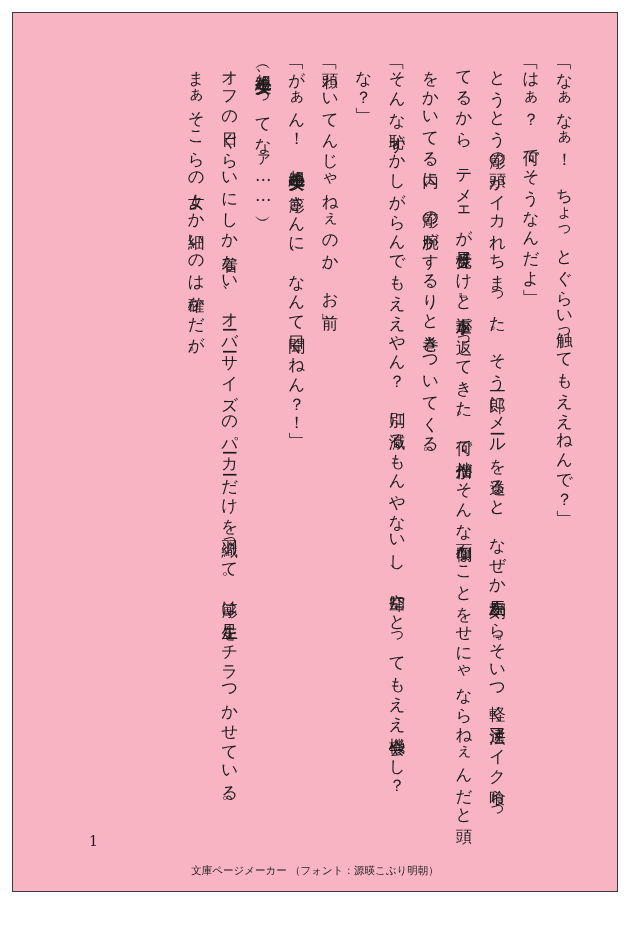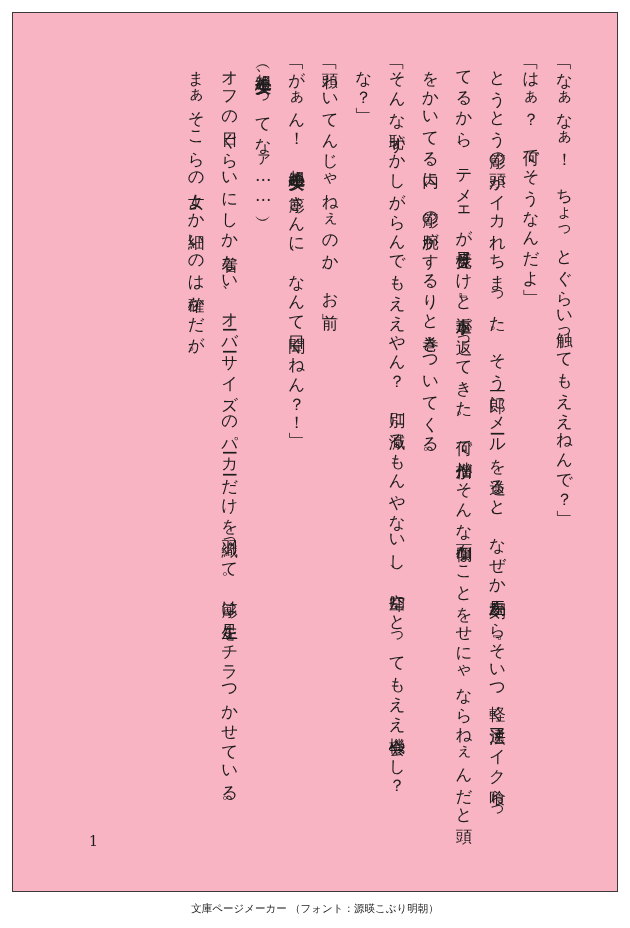--- a/index.html
+++ b/index.html
@@ -60,21 +60,21 @@
     left: 76px;
     top: 820px;
     font-size: 14px;
     color: #1c1c1c;
     font-family: "DejaVu Serif", "Liberation Serif", serif;
   }
 
   .footer-credit {
     position: absolute;
     left: 0;
-    top: 902px;
+    top: 864px;
     width: 630px;
     text-align: center;
     font-size: 10.5px;
     color: #222222;
     font-family: "DejaVu Sans", "Liberation Sans", sans-serif;
   }
 </style>
 </head>
 <body>
 

